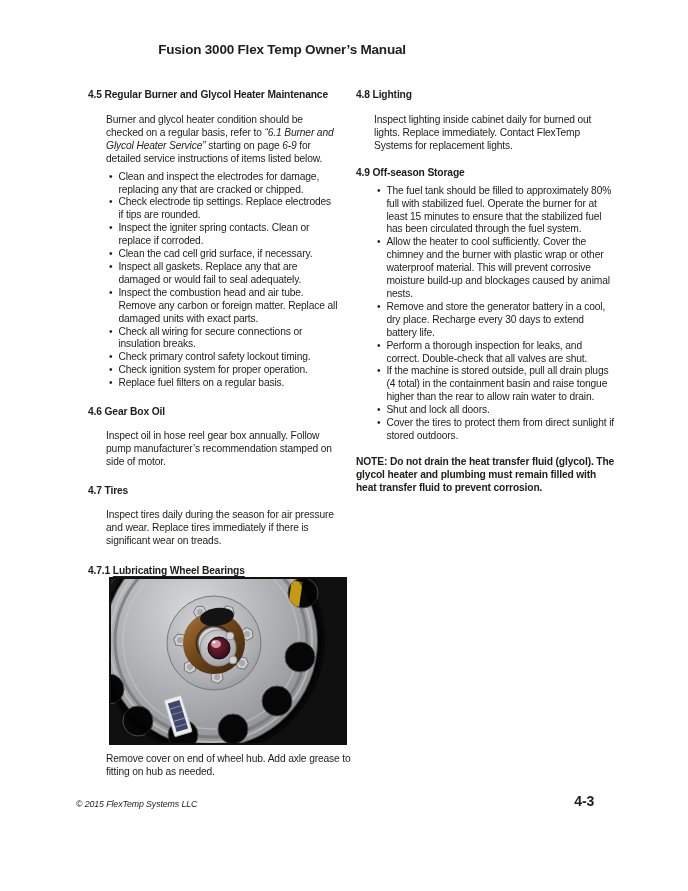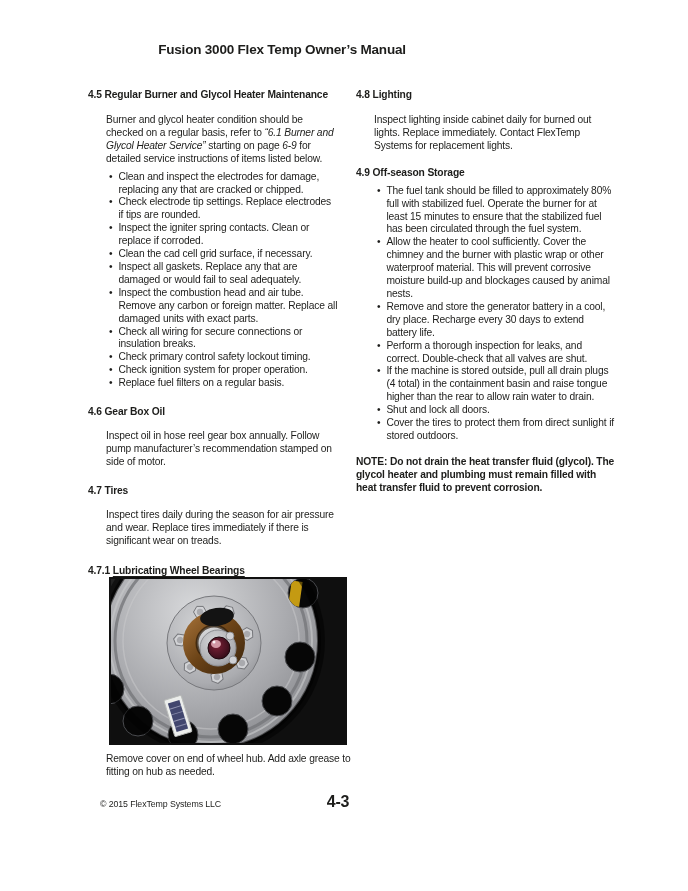--- a/index.html
+++ b/index.html
@@ -32,25 +32,25 @@
   .figure-photo {
     position:absolute; left:109px; top:577px; border:2px solid #101010;
     line-height:0; background:#101010;
   }
   .figure-caption {
     position:absolute; left:106px; top:752px; width:258px;
     font-size:10.8px; line-height:13px; letter-spacing:-0.15px;
     transform:scaleX(0.95); transform-origin:top left;
   }
   .footer-copyright {
-    position:absolute; left:100px; top:799px; font-size:8.8px; letter-spacing:-0.1px;
+    position:absolute; left:76px; top:799px; font-size:8.8px; letter-spacing:-0.1px;font-style:italic;
   }
   .footer-pagenum {
-    position:absolute; left:82px; top:793px; width:512px; text-align:center;
-    font-size:16px; font-weight:bold; letter-spacing:-0.2px;
+    position:absolute; left:82px; top:793px; width:512px; text-align:right;
+    font-size:14px; font-weight:bold; letter-spacing:-0.2px;
   }
 </style>
 </head>
 <body>
 
 <div class="page">
 
   <div class="doc-title">Fusion 3000 Flex Temp Owner’s Manual</div>
 
   <div class="col col-left">

